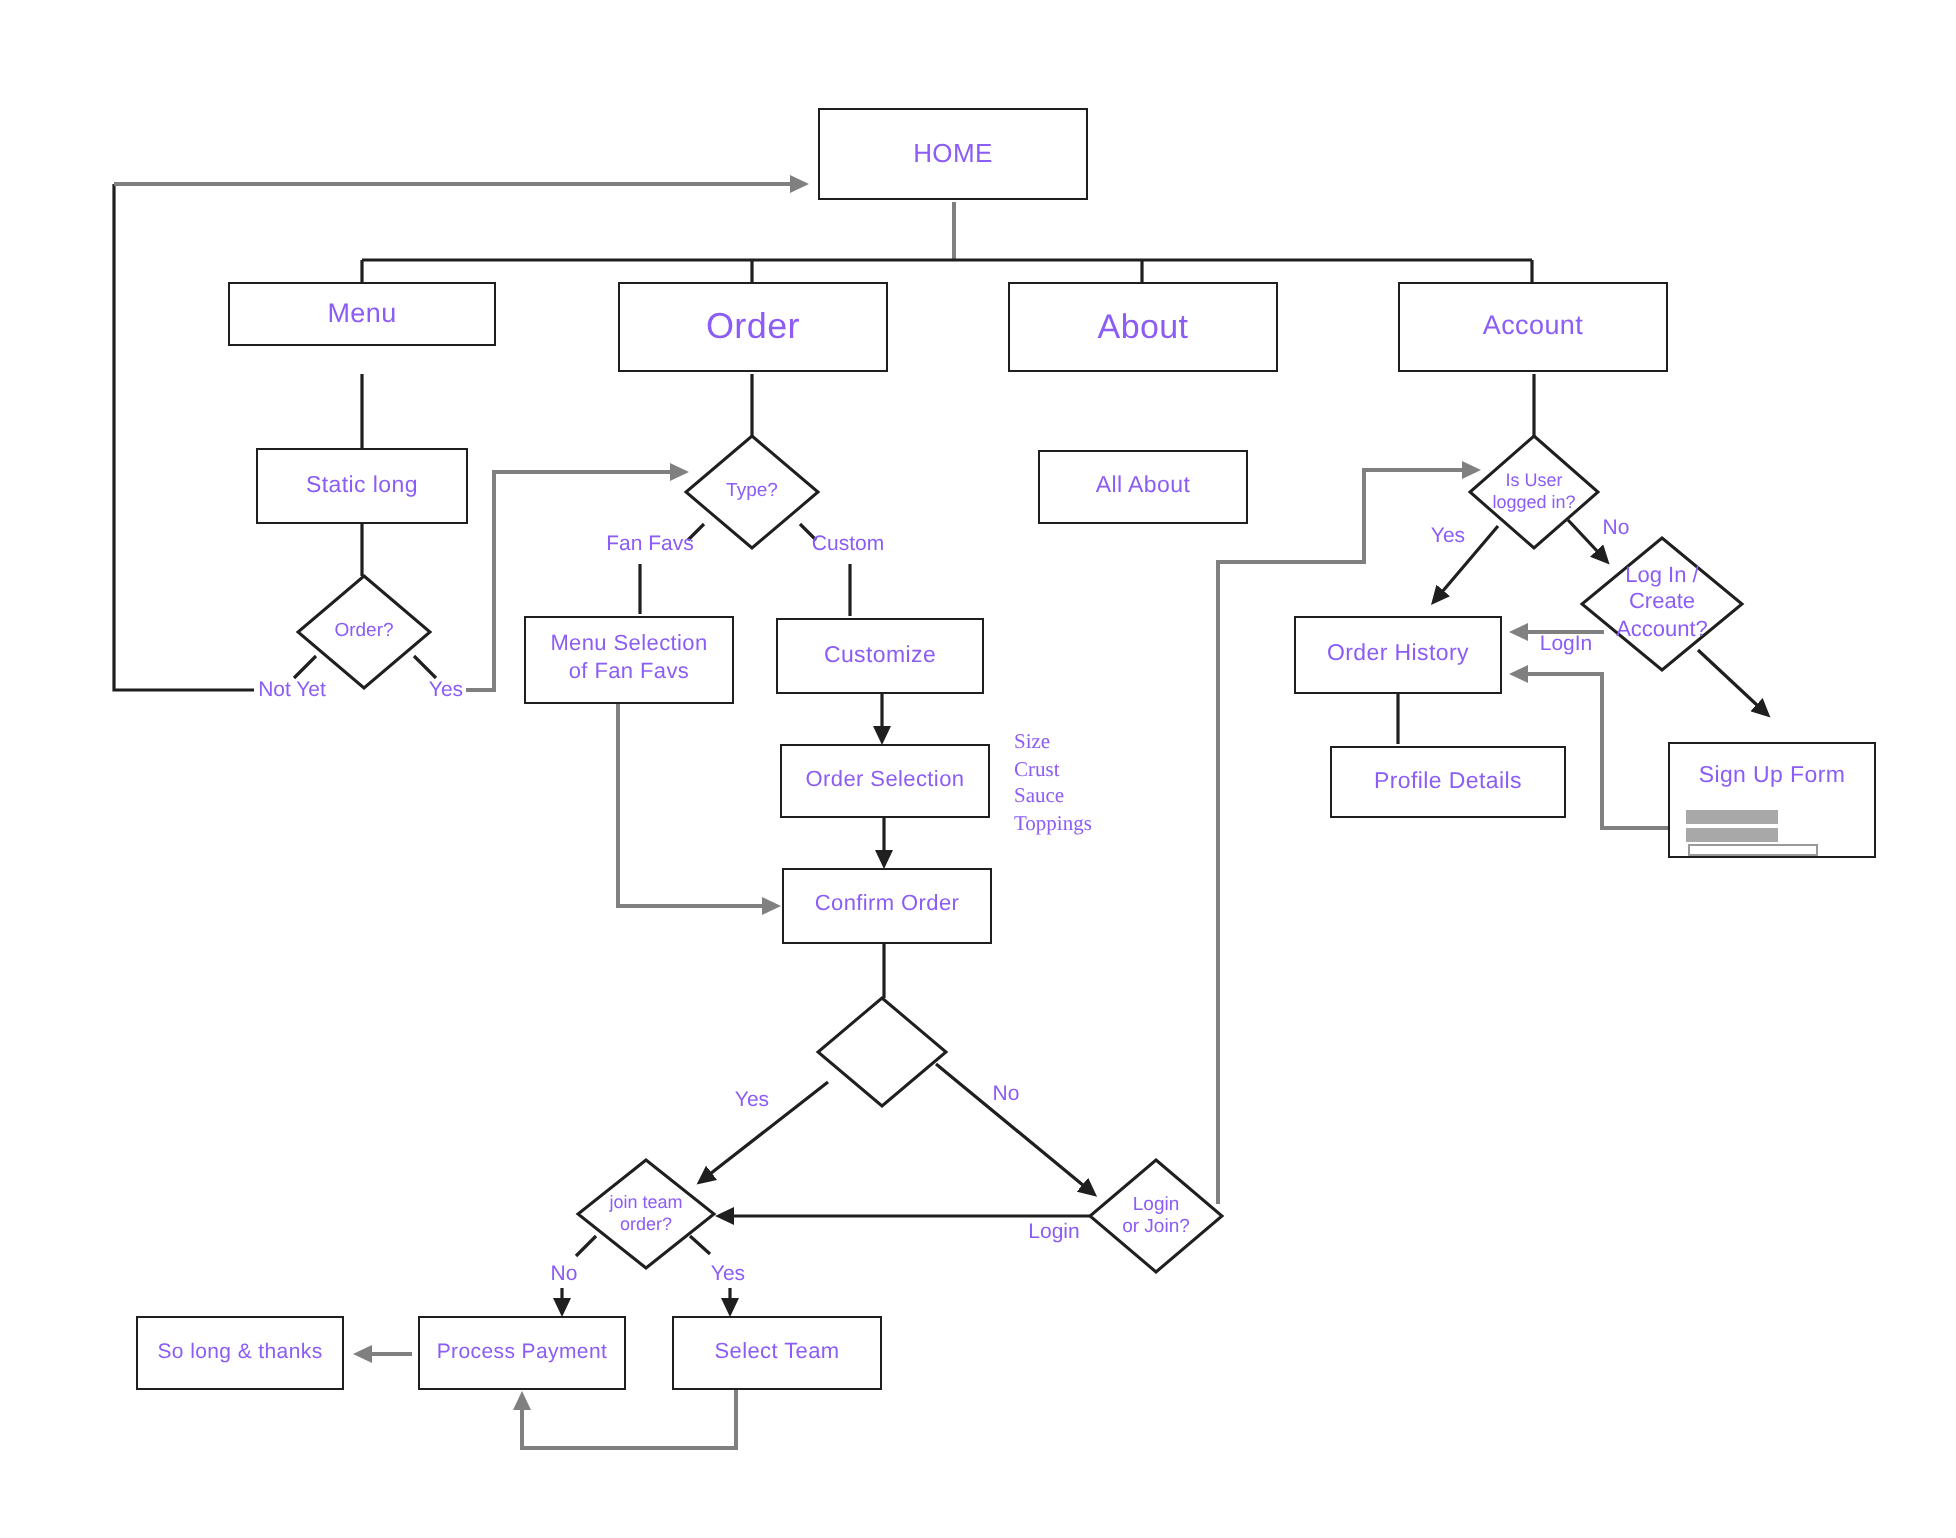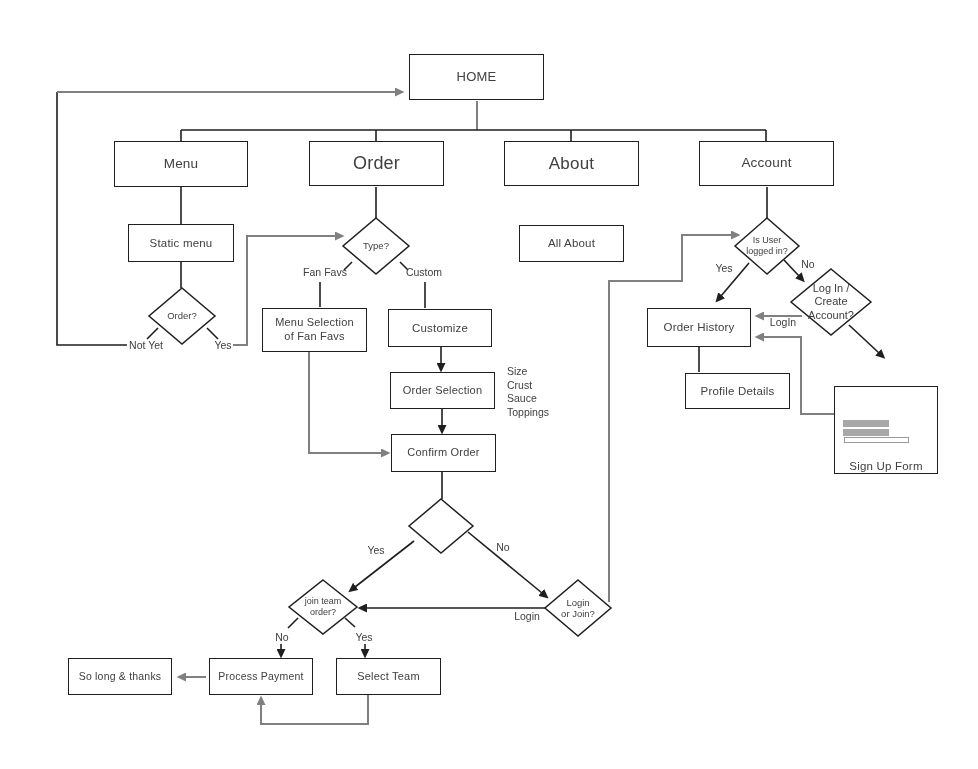--- a/index.html
+++ b/index.html
@@ -1,37 +1,37 @@
 <!DOCTYPE html>
 <html><head>
 <meta charset="utf-8">
 <style>
   html,body{margin:0;padding:0;background:#fff;}
   .canvas{
     position:relative;width:978px;height:769px;background:#fff;
-    font-family:"Liberation Sans",sans-serif;color:#404040;overflow:hidden;
+    font-family:"Liberation Sans",sans-serif;color:#8b5cf6;overflow:hidden;
   }
   .canvas svg{position:absolute;left:0;top:0;}
   .node{
     position:absolute;background:#fff;border:1.5px solid #1f1f1f;
     display:flex;align-items:center;justify-content:center;text-align:center;
     box-sizing:border-box;
   }
   .node.top-label{align-items:flex-start;}
   .node.top-label .node-label{padding-top:9px;}
   .node-label{white-space:pre-line;line-height:1.25;letter-spacing:.2px;}
   .diamond-label{
     position:absolute;display:flex;align-items:center;justify-content:center;
     text-align:center;white-space:pre-line;line-height:1.2;
   }
   .edge-label{
     position:absolute;transform:translate(-50%,-50%);
     font-size:10.5px;white-space:nowrap;
   }
-  .annotation{position:absolute;font-size:10.5px;line-height:13.5px;white-space:pre-line;}
+  .annotation{position:absolute;font-size:10.5px;line-height:13.5px;white-space:pre-line;font-family:Liberation Serif, serif;}
   .bar{position:absolute;box-sizing:border-box;}
 </style>
 </head>
 <body>
 
 <div class="canvas" id="canvas" style="width: 978px; height: 769px; background: rgb(255, 255, 255);">
     <svg width="978" height="769">
       <defs>
         <marker id="ah-black" markerUnits="userSpaceOnUse" markerWidth="10" markerHeight="9" refX="1" refY="4.5" orient="auto">
           <path d="M0,0 L9.5,4.5 L0,9 Z" fill="#1f1f1f"></path>
@@ -83,58 +83,58 @@
       <polygon points="376,218 409,246 376,274 343,246" fill="#ffffff" stroke="#1f1f1f" stroke-width="1.5"></polygon>
       <polygon points="441,499 473,526 441,553 409,526" fill="#ffffff" stroke="#1f1f1f" stroke-width="1.5"></polygon>
       <polygon points="323,580 357,607 323,634 289,607" fill="#ffffff" stroke="#1f1f1f" stroke-width="1.5"></polygon>
       <polygon points="578,580 611,608 578,636 545,608" fill="#ffffff" stroke="#1f1f1f" stroke-width="1.5"></polygon>
       <polygon points="767,218 799,246 767,274 735,246" fill="#ffffff" stroke="#1f1f1f" stroke-width="1.5"></polygon>
       <polygon points="831,269 871,302 831,335 791,302" fill="#ffffff" stroke="#1f1f1f" stroke-width="1.5"></polygon>
     </svg>
     <div class="node" style="left: 409px; top: 54px; width: 135px; height: 46px; border-color: rgb(31, 31, 31); background: rgb(255, 255, 255);">
       <span class="node-label" style="font-size: 13px;">HOME</span>
     </div>
-    <div class="node" style="left: 114px; top: 141px; width: 134px; height: 46px; border-color: rgb(31, 31, 31); background: rgb(255, 255, 255);">
+    <div class="node" style="left: 114px; top: 141px; width: 134px; height: 32px; border-color: rgb(31, 31, 31); background: rgb(255, 255, 255);">
       <span class="node-label" style="font-size: 13.5px;">Menu</span>
     </div>
     <div class="node" style="left: 309px; top: 141px; width: 135px; height: 45px; border-color: rgb(31, 31, 31); background: rgb(255, 255, 255);">
       <span class="node-label" style="font-size: 18px;">Order</span>
     </div>
     <div class="node" style="left: 504px; top: 141px; width: 135px; height: 45px; border-color: rgb(31, 31, 31); background: rgb(255, 255, 255);">
       <span class="node-label" style="font-size: 17px;">About</span>
     </div>
     <div class="node" style="left: 699px; top: 141px; width: 135px; height: 45px; border-color: rgb(31, 31, 31); background: rgb(255, 255, 255);">
       <span class="node-label" style="font-size: 13.5px;">Account</span>
     </div>
     <div class="node" style="left: 128px; top: 224px; width: 106px; height: 38px; border-color: rgb(31, 31, 31); background: rgb(255, 255, 255);">
-      <span class="node-label" style="font-size: 11.5px;">Static menu</span>
+      <span class="node-label" style="font-size: 11.5px;">Static long</span>
     </div>
     <div class="node" style="left: 519px; top: 225px; width: 105px; height: 37px; border-color: rgb(31, 31, 31); background: rgb(255, 255, 255);">
       <span class="node-label" style="font-size: 11.5px;">All About</span>
     </div>
     <div class="node" style="left: 262px; top: 308px; width: 105px; height: 44px; border-color: rgb(31, 31, 31); background: rgb(255, 255, 255);">
       <span class="node-label" style="font-size: 11px;">Menu Selection
 of Fan Favs</span>
     </div>
     <div class="node" style="left: 388px; top: 309px; width: 104px; height: 38px; border-color: rgb(31, 31, 31); background: rgb(255, 255, 255);">
       <span class="node-label" style="font-size: 11.5px;">Customize</span>
     </div>
     <div class="node" style="left: 390px; top: 372px; width: 105px; height: 37px; border-color: rgb(31, 31, 31); background: rgb(255, 255, 255);">
       <span class="node-label" style="font-size: 11px;">Order Selection</span>
     </div>
     <div class="node" style="left: 391px; top: 434px; width: 105px; height: 38px; border-color: rgb(31, 31, 31); background: rgb(255, 255, 255);">
       <span class="node-label" style="font-size: 11px;">Confirm Order</span>
     </div>
     <div class="node" style="left: 647px; top: 308px; width: 104px; height: 39px; border-color: rgb(31, 31, 31); background: rgb(255, 255, 255);">
       <span class="node-label" style="font-size: 11.5px;">Order History</span>
     </div>
-    <div class="node" style="left: 685px; top: 373px; width: 105px; height: 36px; border-color: rgb(31, 31, 31); background: rgb(255, 255, 255);">
+    <div class="node" style="left: 665px; top: 373px; width: 118px; height: 36px; border-color: rgb(31, 31, 31); background: rgb(255, 255, 255);">
       <span class="node-label" style="font-size: 11.5px;">Profile Details</span>
     </div>
-    <div class="node top-label" style="left: 834px; top: 386px; width: 104px; height: 88px; border-color: rgb(31, 31, 31); background: rgb(255, 255, 255); align-items: flex-end;">
+    <div class="node top-label" style="left: 834px; top: 371px; width: 104px; height: 58px; border-color: rgb(31, 31, 31); background: rgb(255, 255, 255);">
       <span class="node-label" style="font-size: 11.5px;">Sign Up Form</span>
       <div class="bar" style="left: 8px; top: 33px; width: 46px; height: 7px; background: rgb(168, 168, 168);"></div>
       <div class="bar" style="left: 8px; top: 42px; width: 46px; height: 7px; background: rgb(168, 168, 168);"></div>
       <div class="bar" style="left: 9px; top: 50px; width: 65px; height: 6px; background: rgb(255, 255, 255); border: 1px solid rgb(154, 154, 154);"></div>
     </div>
     <div class="node" style="left: 209px; top: 658px; width: 104px; height: 37px; border-color: rgb(31, 31, 31); background: rgb(255, 255, 255);">
       <span class="node-label" style="font-size: 10.5px;">Process Payment</span>
     </div>
     <div class="node" style="left: 336px; top: 658px; width: 105px; height: 37px; border-color: rgb(31, 31, 31); background: rgb(255, 255, 255);">
       <span class="node-label" style="font-size: 11px;">Select Team</span>

